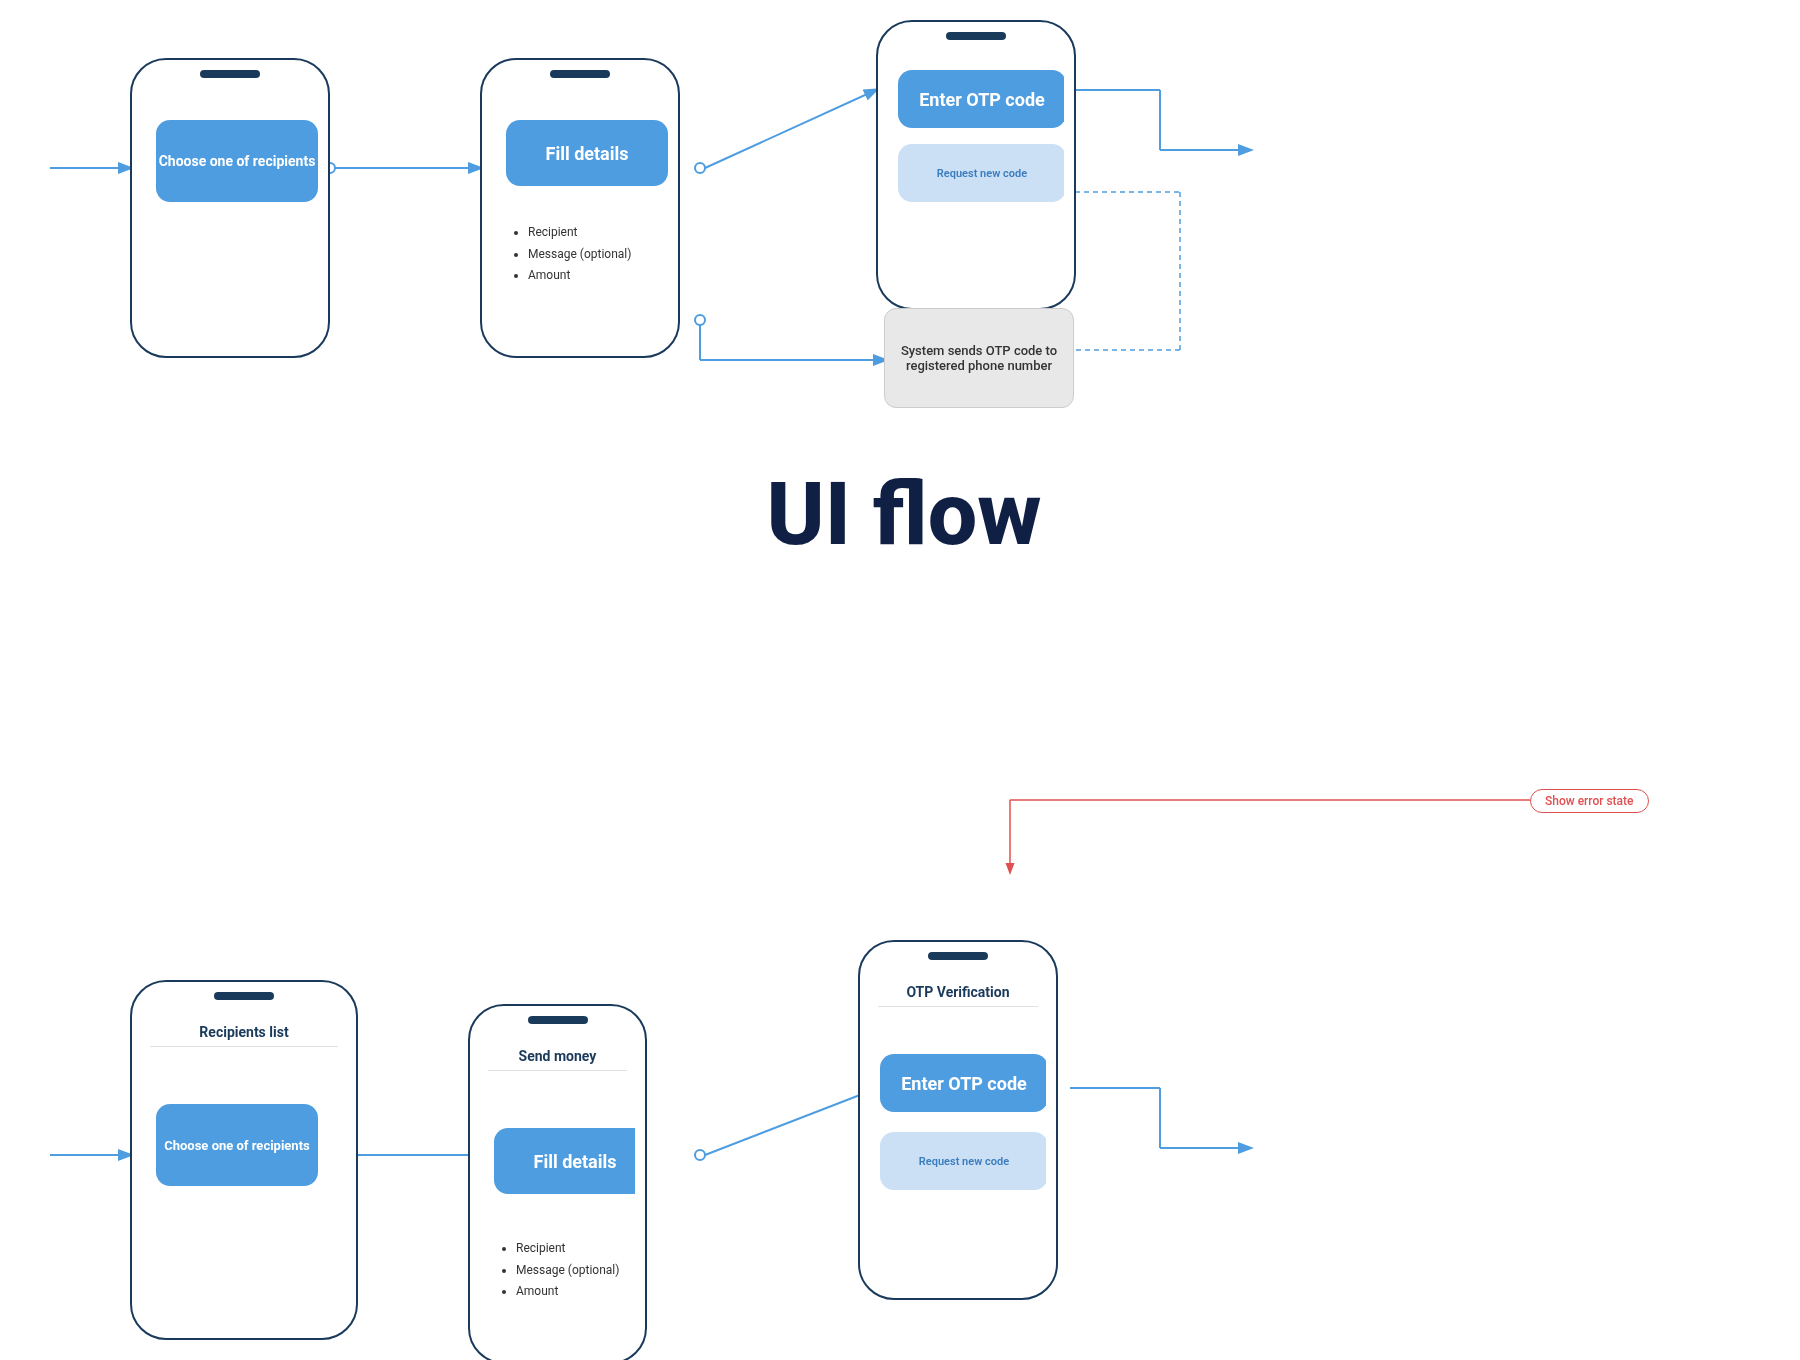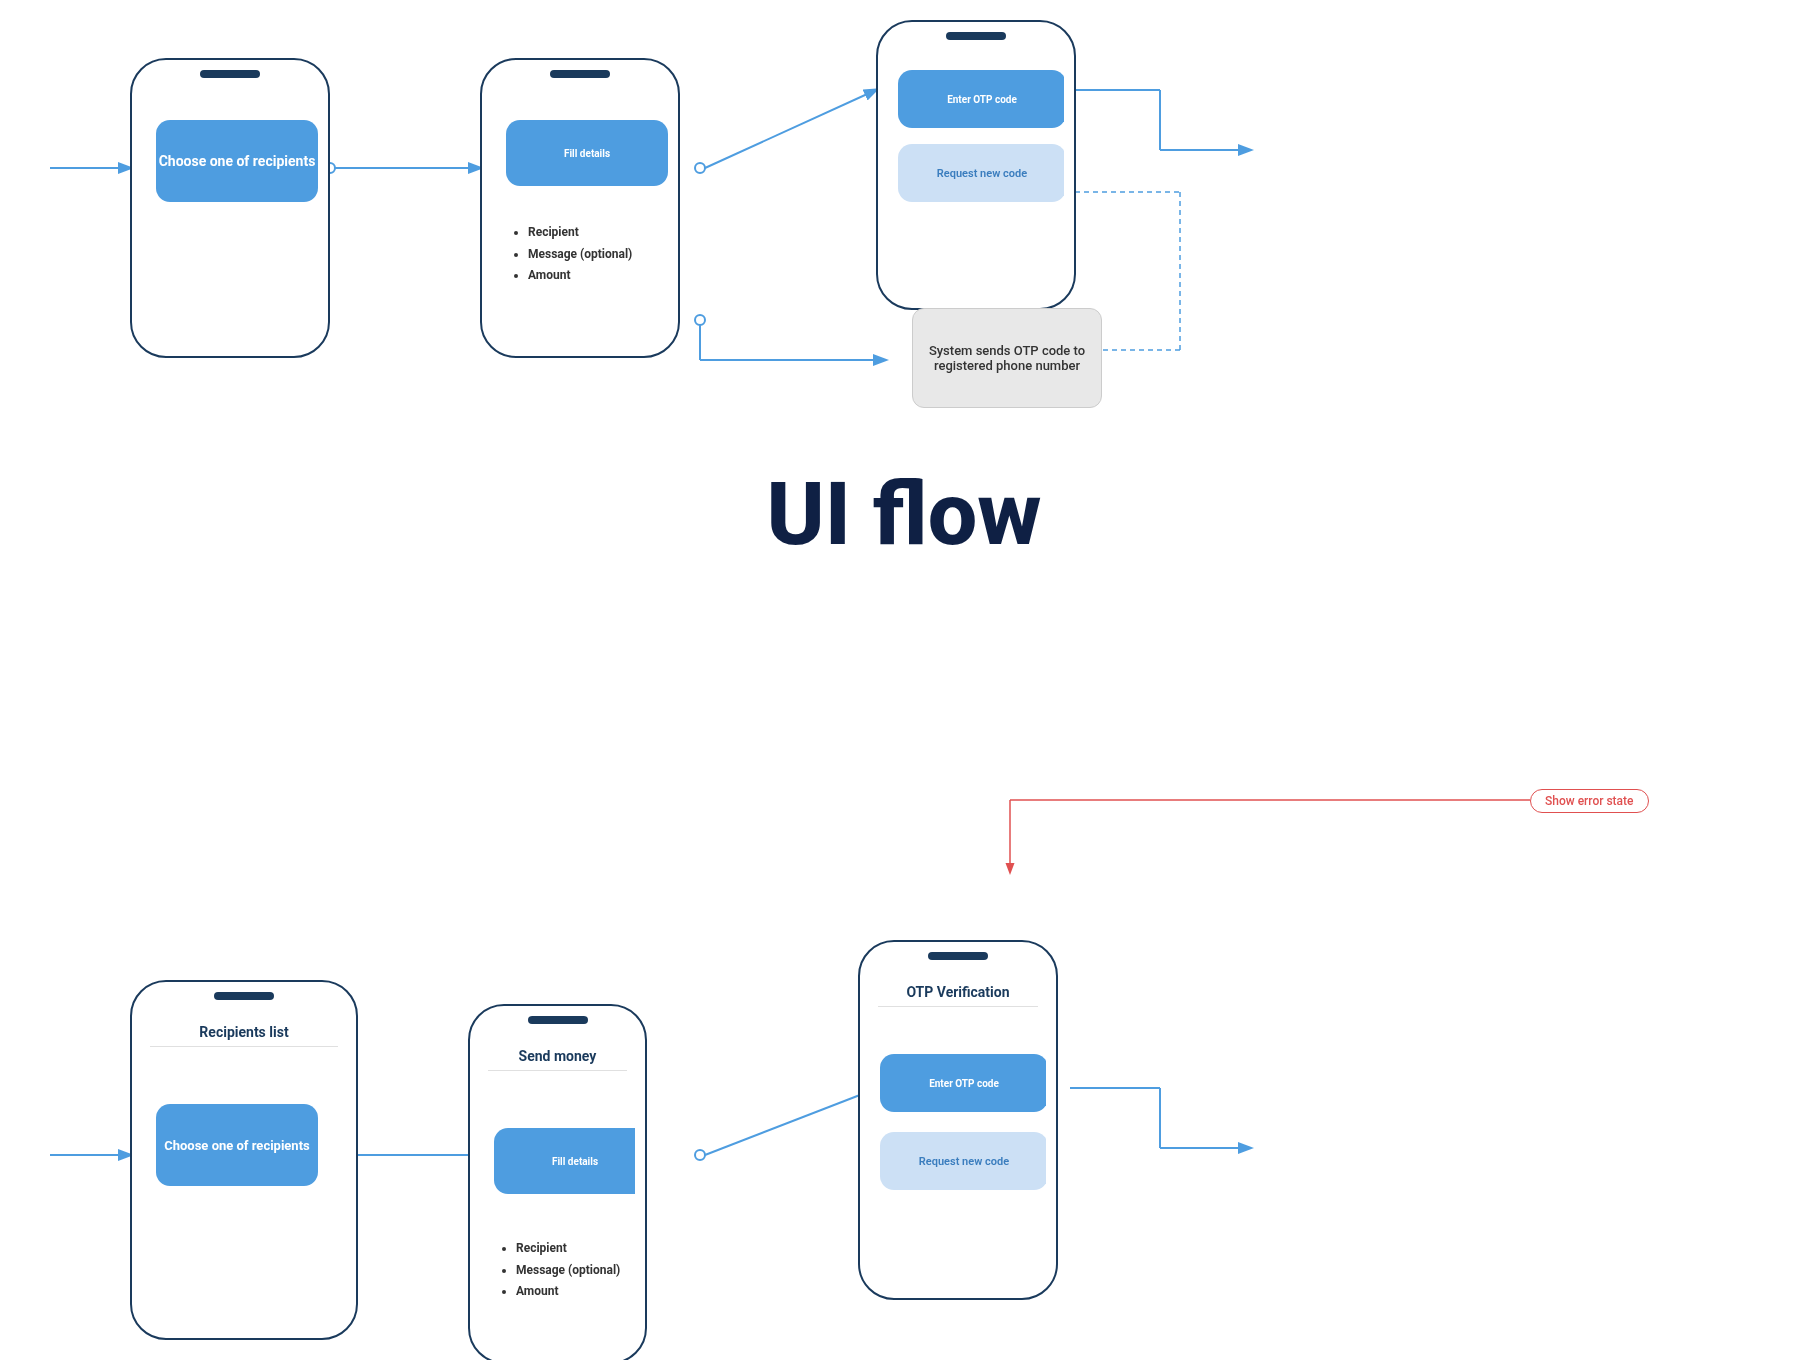--- a/index.html
+++ b/index.html
@@ -61,21 +61,21 @@
 
     
     .blue-btn {
       background: #4e9de0;
       border-radius: 14px;
       display: flex;
       align-items: center;
       justify-content: center;
       color: #fff;
       font-weight: 700;
-      font-size: 10px;
+      font-size: 18px;
       text-align: center;
       position: absolute;
     }
     .light-blue-btn {
       background: #cce0f5;
       border-radius: 14px;
       display: flex;
       align-items: center;
       justify-content: center;
       color: #3a7dbe;
@@ -86,21 +86,21 @@
     }
 
     
     .bullet-list {
       position: absolute;
       font-size: 12px;
       color: #333;
       line-height: 1.8;
       left: 22px;
     }
-    .bullet-list li { list-style: disc; margin-left: 14px; font-weight: bold; }
+    .bullet-list li { list-style: disc; margin-left: 14px; }
 
     
     svg.arrows-layer {
       position: absolute;
       top: 0; left: 0;
       width: 1800px;
       height: 1360px;
       pointer-events: none;
       overflow: visible;
     }
@@ -215,21 +215,21 @@
 </div>
 
 <div class="phone-frame" style="left:876px; top:20px; width:200px; height:290px;">
   <div class="phone-notch"></div>
   <div class="phone-screen-inner">
     <div class="blue-btn" style="left:10px; top:16px; width:168px; height:58px;">Enter OTP code</div>
     <div class="light-blue-btn" style="left:10px; top:90px; width:168px; height:58px;">Request new code</div>
   </div>
 </div>
 
-<div class="system-box" style="left:884px; top:308px; width:190px; height:100px;margin-left:28px;">System sends OTP code to registered phone number</div>
+<div class="system-box" style="left:884px; top:308px; width:190px; height:100px;">System sends OTP code to registered phone number</div>
 
 <div class="ui-flow-title">UI flow</div>
 
 <div class="error-badge" style="left:1530px; top:789px;">Show error state</div>
 
 <div class="phone-frame" style="left:130px; top:980px; width:228px; height:360px;">
   <div class="phone-notch"></div>
   <div class="phone-screen-inner">
     <div class="phone-title-text">Recipients list</div>
     <div class="phone-divider"></div>

